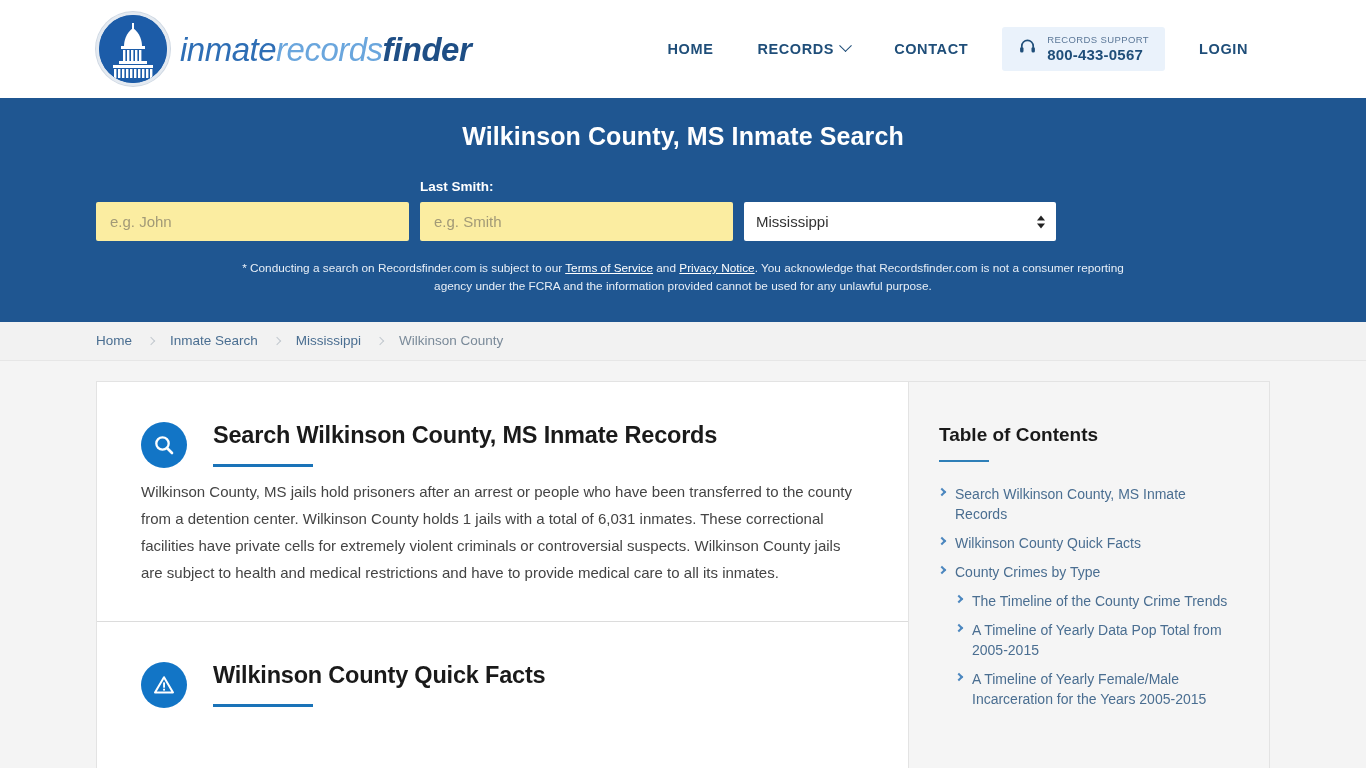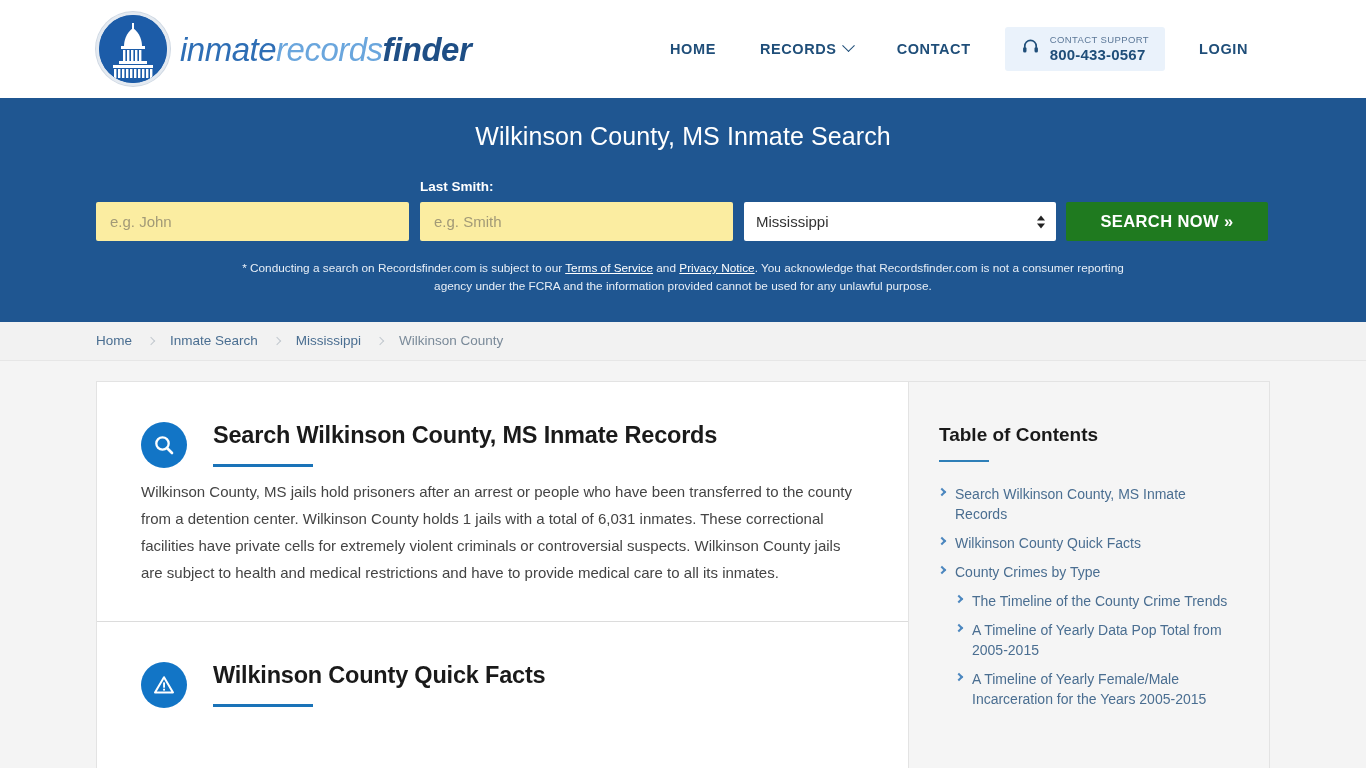--- a/index.html
+++ b/index.html
@@ -104,21 +104,21 @@
   
   .hero {
     background: #1f5691;
     padding: 24px 96px 26px;
   }
   .hero-title {
     margin: 0 0 28px;
     text-align: center;
     color: #ffffff;
     font-size: 25px;
-    font-weight: 400;
+    font-weight: 700;
     letter-spacing: 0.1px;
   }
   .search-row {
     display: flex;
     align-items: flex-end;
     gap: 0;
   }
   .field { display: flex; flex-direction: column; }
   .field.first { width: 313px; margin-right: 11px; }
   .field.last  { width: 313px; margin-right: 11px; }
@@ -359,21 +359,21 @@
     </a>
     <a class="support-box" href="#">
       <span>
         <svg width="19" height="19" viewBox="0 0 20 20">
           <path d="M4 11 V9.5 A6 6 0 0 1 16 9.5 V11" fill="none" stroke="#1f4e79" stroke-width="1.8"></path>
           <rect x="2.2" y="10.4" width="3.6" height="6" rx="1.6" fill="#1f4e79"></rect>
           <rect x="14.2" y="10.4" width="3.6" height="6" rx="1.6" fill="#1f4e79"></rect>
         </svg>
       </span>
       <span class="support-text">
-        <span class="support-label">CONTACT SUPPORT</span>
+        <span class="support-label">RECORDS SUPPORT</span>
         <span class="support-phone">800-433-0567</span>
       </span>
     </a>
     <a class="nav-link" href="#">
       <span>LOGIN</span>
     </a>
   </nav>
 </header>
 
 <section class="hero">
@@ -394,21 +394,20 @@
         <select class="state-select">
           <option>Mississippi</option>
         </select>
         <span class="select-arrows">
           <span class="tri-up"></span>
           <span class="tri-dn"></span>
         </span>
       </div>
     </div>
 
-    <button class="search-btn">SEARCH NOW »</button>
   </div>
 
   <p class="disclaimer">
     <span>* Conducting a search on Recordsfinder.com is subject to our </span><a href="#">Terms of Service</a><span> and </span><a href="#">Privacy Notice</a><span>. You acknowledge that Recordsfinder.com is not a consumer reporting agency under the FCRA and the information provided cannot be used for any unlawful purpose.</span>
   </p>
 </section>
 
 <div class="crumb-band">
   <div class="crumbs">
     <a href="#">Home</a>

